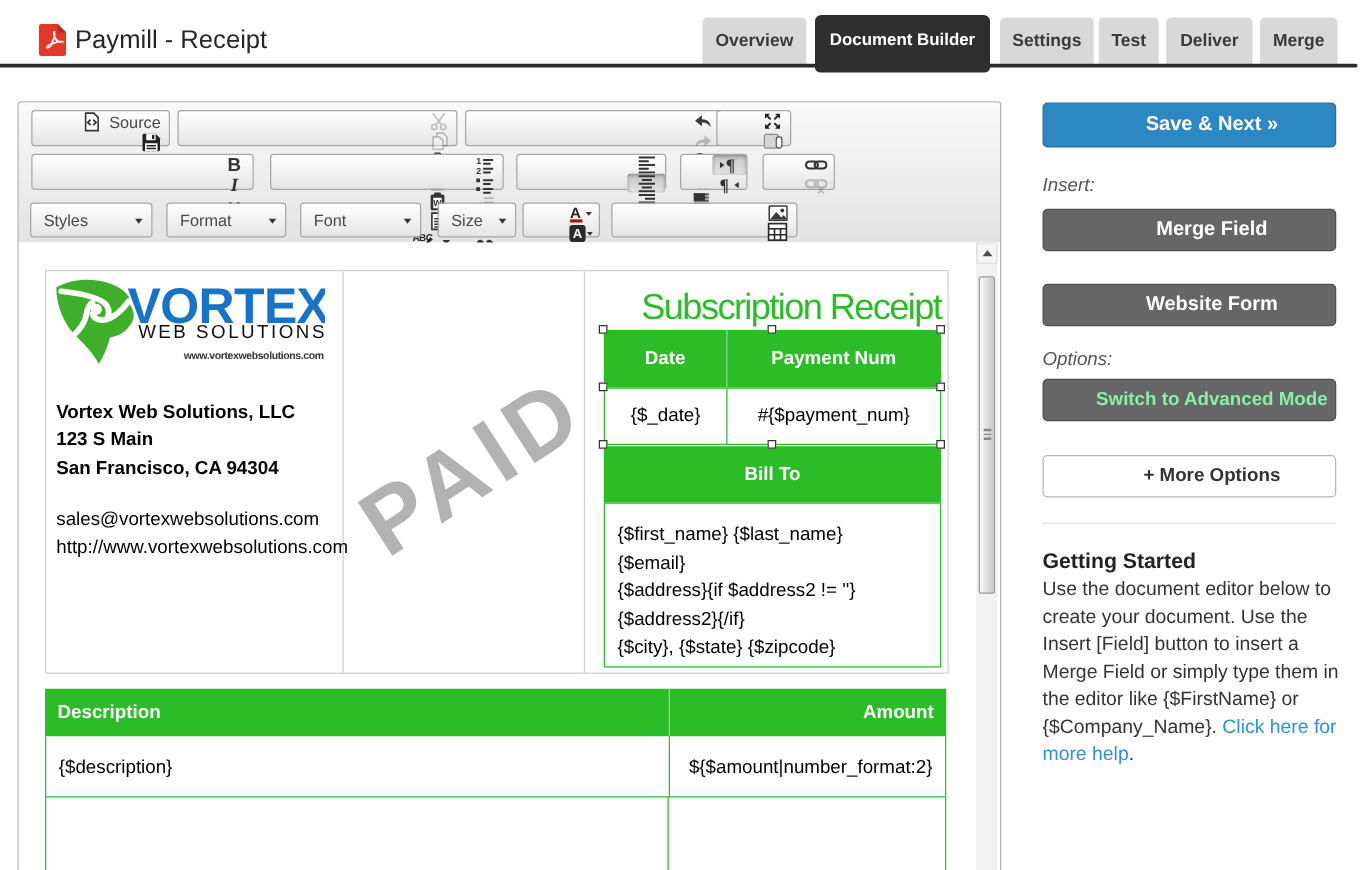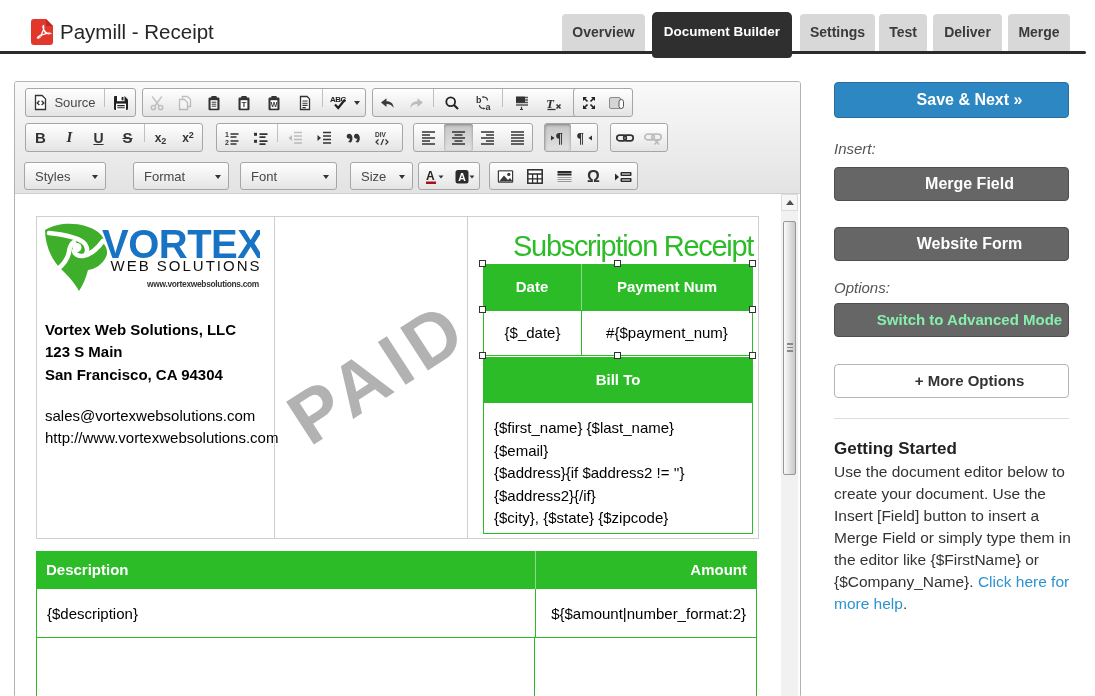--- a/index.html
+++ b/index.html
@@ -14,21 +14,21 @@
 .tab { position:absolute; top:14px; height:37px; background:#d8d8d8; border-radius:4px 4px 0 0;
   font-size:14px; font-weight:bold; color:#3a3a3a; text-align:center; line-height:36px; }
 .tab.active { top:12px; height:46px; background:#2f2f2f; color:#fff; border-radius:5px 5px 4px 4px; line-height:40px; z-index:3; }
 
 
 .editor { position:absolute; left:14px; top:81px; width:787px; height:615px;
   border:1px solid #b2b2b2; border-radius:3px 3px 0 0; background:#fff; }
 .toolbar { position:absolute; left:0; top:0; width:785px; height:112px;
   background:linear-gradient(#f9f9f9, #e3e3e3); border-bottom:1px solid #cfcfcf; border-radius:2px 2px 0 0; }
 .grp { position:absolute; border:1px solid #a6a6a6; border-radius:3px;
-  background:linear-gradient(#ffffff, #e4e4e4); display:flex; align-items:flex-start; }
+  background:linear-gradient(#ffffff, #e4e4e4); display:flex; align-items:flex-end;flex-direction:column; }
 .btn { height:27px; display:flex; align-items:center; justify-content:center; color:#333; }
 .btn.on { background:linear-gradient(#c6c6c6,#e2e2e2); box-shadow:0 1px 3px rgba(0,0,0,.35) inset; border-radius:2px; }
 .btn.dis { opacity:.3; }
 .sep { width:1px; height:18px; background:#c0c0c0; margin:0 2px; }
 .combo { position:absolute; top:80px; height:28px; border:1px solid #a6a6a6; border-radius:3px;
   background:linear-gradient(#ffffff, #e4e4e4); font-size:13px; color:#474747; }
 .combo .lbl { position:absolute; left:10px; top:6px; }
 .combo .car { position:absolute; right:7px; top:12px; width:0; height:0;
   border-left:3.5px solid transparent; border-right:3.5px solid transparent; border-top:4px solid #333; }
 
@@ -290,21 +290,21 @@
           </div>
         <div class="btn dis" style="width:29px;">
             <svg width="18" height="16" viewBox="0 0 18 16">
               <rect x="0.8" y="4.2" width="9.5" height="5.6" rx="2.8" fill="none" stroke="#444" stroke-width="1.7"></rect>
               <rect x="7.7" y="4.2" width="9.5" height="5.6" rx="2.8" fill="none" stroke="#444" stroke-width="1.7"></rect>
               <path d="M10.5 9.5l4.5 5M15 9.5l-4.5 5" stroke="#444" stroke-width="1.5"></path>
             </svg>
           </div>
       </div>
 
-      <div class="combo" style="left:9px; width:82px;text-align:right;">
+      <div class="combo" style="left:9px; width:98px;text-align:right;">
           <span class="lbl">Styles</span>
           <span class="car"></span>
         </div>
       <div class="combo" style="left:118px; width:96px;">
           <span class="lbl">Format</span>
           <span class="car"></span>
         </div>
       <div class="combo" style="left:225px; width:97px;">
           <span class="lbl">Font</span>
           <span class="car"></span>

